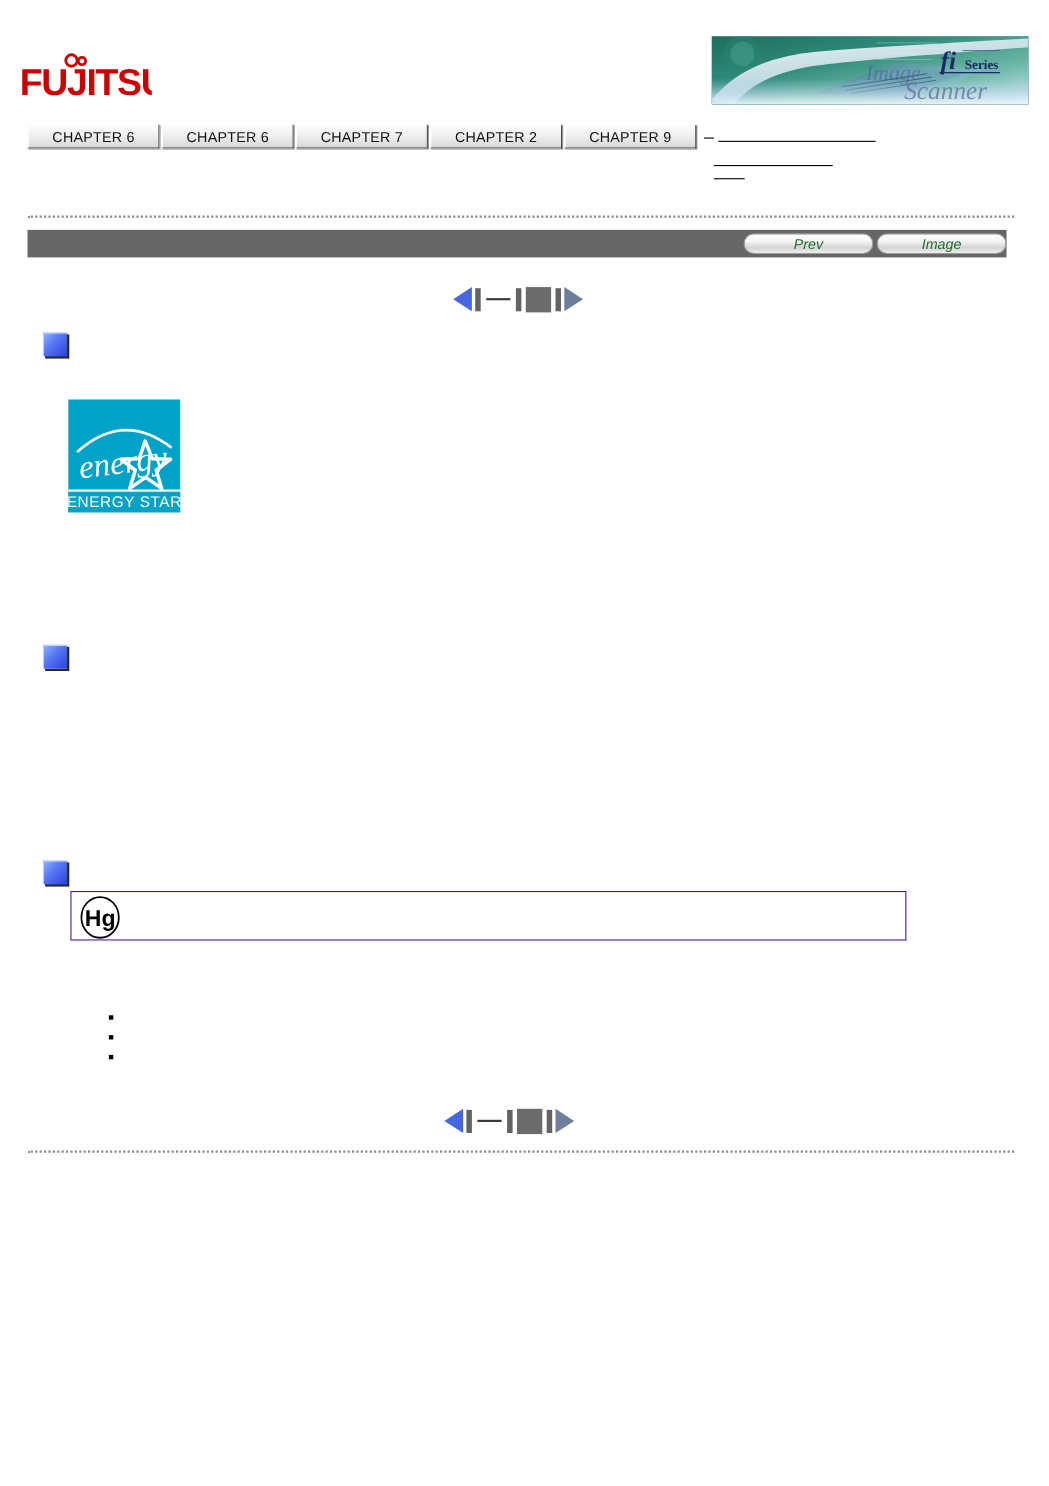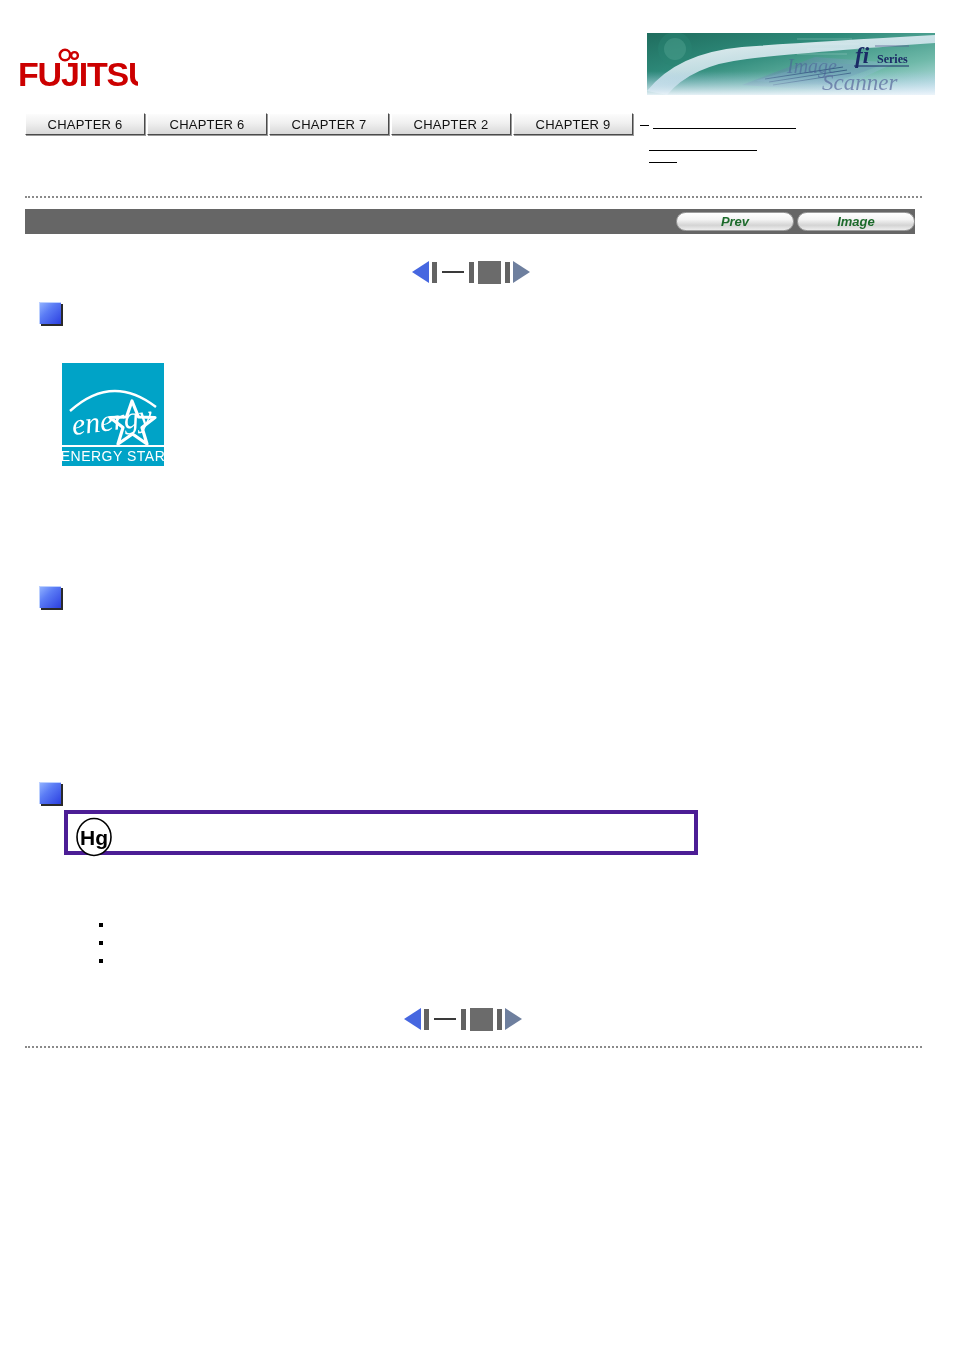--- a/index.html
+++ b/index.html
@@ -111,21 +111,21 @@
     position: absolute;
     top: 3px;
     width: 118px;
     height: 19px;
     border-radius: 10px;
     background: linear-gradient(to bottom, #ffffff 0%, #f4f4f4 38%, #d4d4d4 72%, #ededed 100%);
     border: 1px solid #9d9d9d;
     box-sizing: border-box;
     color: #1d6b2c;
     font-style: italic;
-    font-weight: bold;
+    font-weight: normal;
     font-size: 13px;
     display: flex;
     align-items: center;
     justify-content: center;
     cursor: pointer;
     font-family: "Liberation Sans", sans-serif;
   }
   #btn-prev { left: 651px; }
   #btn-next { left: 772px; }
 
@@ -195,23 +195,23 @@
     top: 363px;
     width: 102px;
     height: 103px;
   }
 
   
   #hg-box {
     position: absolute;
     left: 64px;
     top: 810px;
-    width: 634px;
+    width: 760px;
     height: 45px;
-    border: 4px solid #4c1d95;
+    border: 1px solid #4c1d95;
     box-sizing: border-box;
     background: #ffffff;
   }
   #hg-circle {
     position: absolute;
     left: 6px;
     top: 3px;
     width: 40px;
     height: 40px;
   }

